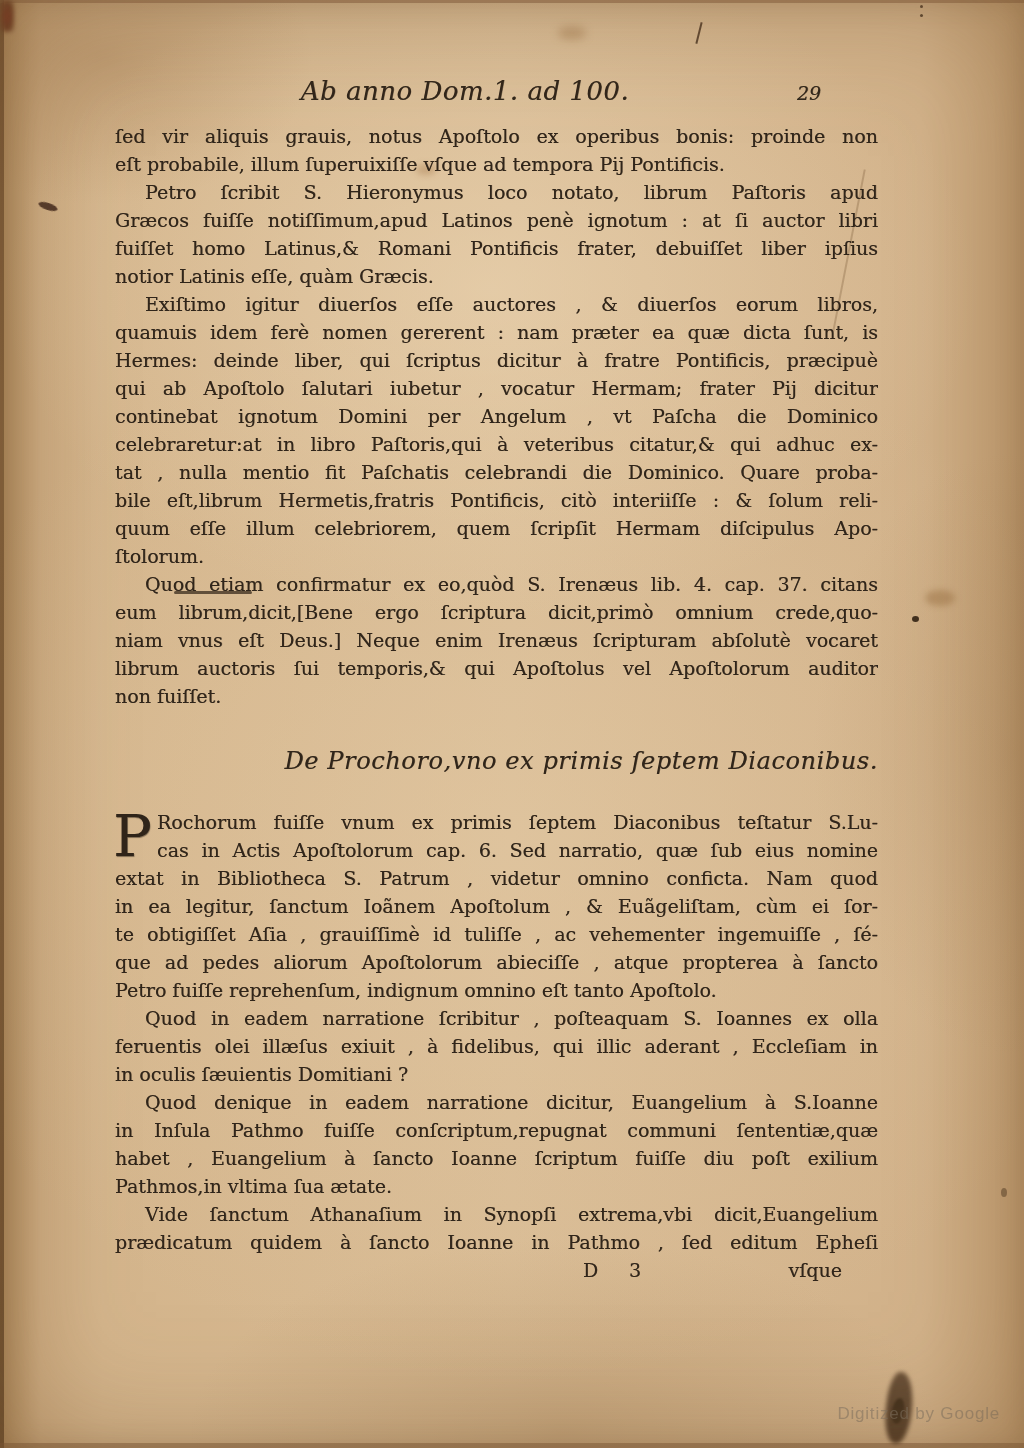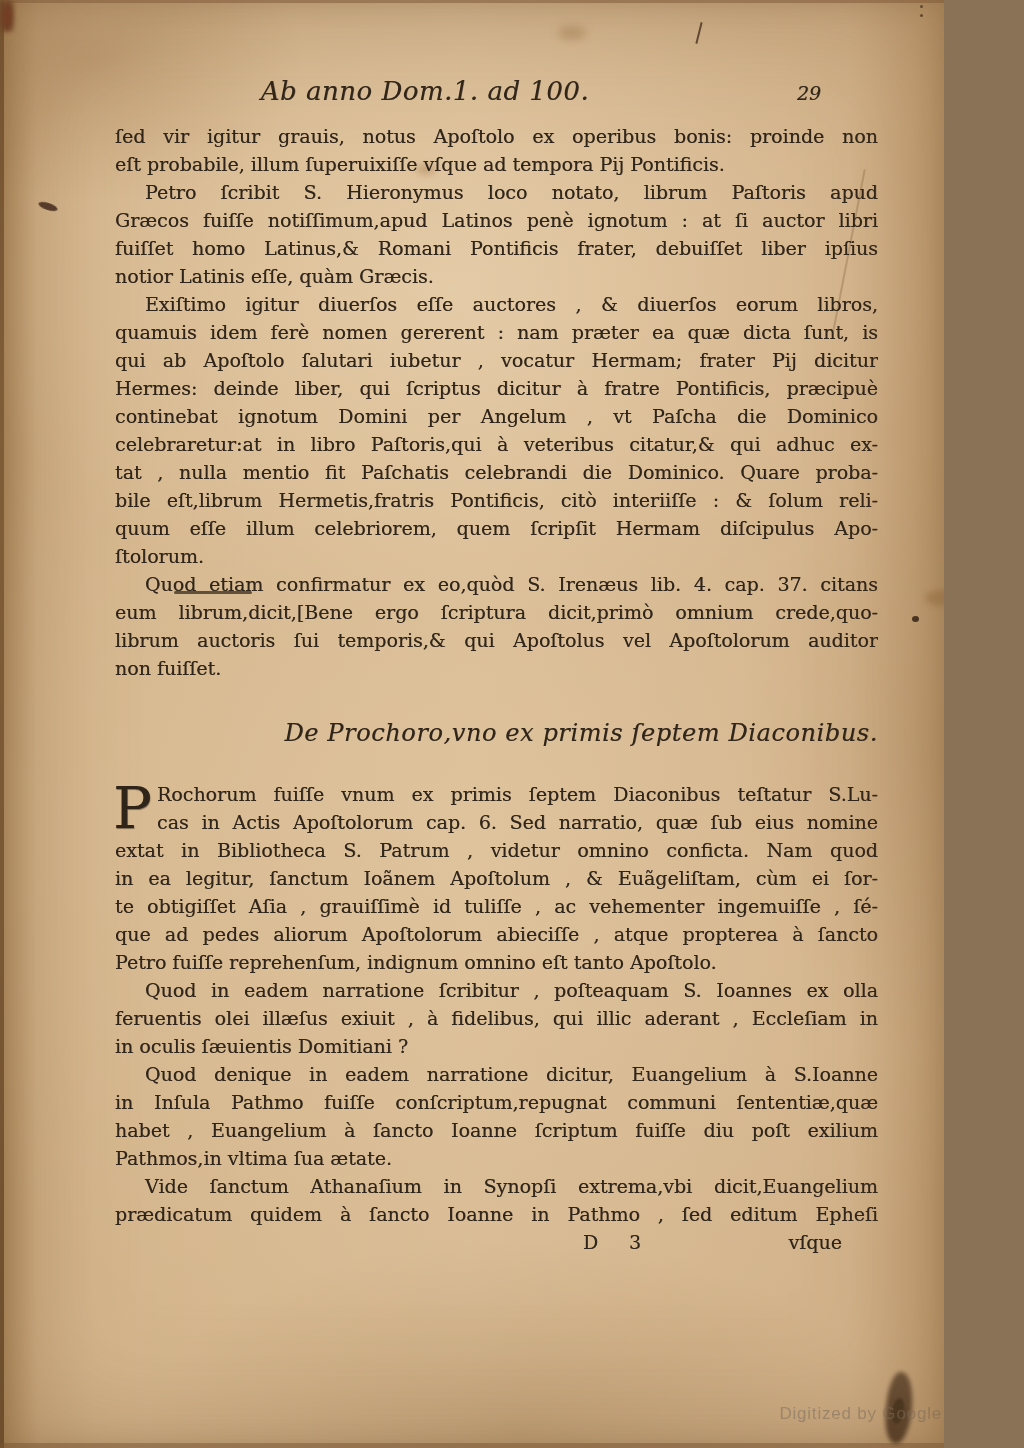--- a/index.html
+++ b/index.html
@@ -1,19 +1,19 @@
 <!DOCTYPE html>
 <html><head>
 <meta charset="utf-8">
 <style>
   html,body { margin:0; padding:0; }
   body { width:1024px; height:1448px; overflow:hidden; background:#8a7257; }
 
   .page {
-    position:relative; width:944px; height:1448px; overflow:hidden;
+    position:relative; width:1024px; height:1448px; overflow:hidden;
     background:
       radial-gradient(ellipse 680px 460px at 48% 20%, rgba(238,216,182,.55), transparent 72%),
       radial-gradient(ellipse 820px 720px at 50% 58%, rgba(230,205,168,.45), transparent 76%),
       radial-gradient(ellipse 300px 210px at 10% 4%, rgba(158,118,76,.38), transparent 70%),
       radial-gradient(ellipse 280px 420px at 99% 52%, rgba(170,132,88,.32), transparent 72%),
       radial-gradient(ellipse 500px 260px at 55% 99%, rgba(165,128,84,.35), transparent 75%),
       linear-gradient(90deg,#b49062 0,#cfae84 4%,#d4b58c 10%,#d8bb94 50%,#d2b28a 90%,#c4a074 100%);
     font-family:"DejaVu Serif","Liberation Serif",serif;
     color:#30251a;
   }
@@ -96,21 +96,21 @@
   .sig-line { position:relative; height:28px; margin-top:0; }
   .sig-letter, .sig-number, .catchword {
     position:absolute; top:0; height:28px; line-height:28px; font-size:19px;
     text-shadow:.35px .35px .55px rgba(48,37,26,.55);
   }
   .sig-letter { left:468px; }
   .sig-number { left:514px; }
   .catchword  { right:36px; }
 
   .watermark {
-    position:absolute; right:2px; bottom:24px;
+    position:absolute; right:24px; bottom:24px;
     font-family:"Liberation Sans","DejaVu Sans",sans-serif;
     font-size:17px; letter-spacing:.8px; color:rgba(125,115,100,.55);
   }
 </style>
 </head>
 <body>
 
 <div class="page">
 
   <div class="edge-left"></div>
@@ -129,47 +129,48 @@
   <div class="overline-artifact"></div>
   <div class="smudge-bottom"></div>
   <div class="smudge-core"></div>
 
   <div class="running-title">Ab anno Dom.1. ad 100.</div>
   <div class="page-number">29</div>
 
   <div class="text-block">
 
     <div class="para">
-      <div class="line">ſed vir igitur grauis, notus Apoſtolo ex operibus bonis: proinde non</div>
+      <div class="line">ſed vir aliquis grauis, notus Apoſtolo ex operibus bonis: proinde non</div>
       <div class="line end">eſt probabile, illum ſuperuixiſſe vſque ad tempora Pij Pontificis.</div>
     </div>
 
     <div class="para">
       <div class="line ind">Petro ſcribit S. Hieronymus loco notato, librum Paſtoris apud</div>
       <div class="line">Græcos fuiſſe notiſſimum,apud Latinos penè ignotum : at ſi auctor libri</div>
       <div class="line">fuiſſet homo Latinus,&amp; Romani Pontificis frater, debuiſſet liber ipſius</div>
       <div class="line end">notior Latinis eſſe, quàm Græcis.</div>
     </div>
 
     <div class="para">
       <div class="line ind">Exiſtimo igitur diuerſos eſſe auctores , &amp; diuerſos eorum libros,</div>
       <div class="line">quamuis idem ferè nomen gererent : nam præter ea quæ dicta ſunt, is</div>
+      <div class="line">Hermes: deinde liber, qui ſcriptus dicitur à fratre Pontificis, præcipuè</div>
       <div class="line">qui ab Apoſtolo ſalutari iubetur , vocatur Hermam; frater Pij dicitur</div>
-      <div class="line">Hermes: deinde liber, qui ſcriptus dicitur à fratre Pontificis, præcipuè</div>
       <div class="line">continebat ignotum Domini per Angelum , vt Paſcha die Dominico</div>
       <div class="line">celebraretur:at in libro Paſtoris,qui à veteribus citatur,&amp; qui adhuc ex-</div>
       <div class="line">tat , nulla mentio fit Paſchatis celebrandi die Dominico. Quare proba-</div>
       <div class="line">bile eſt,librum Hermetis,fratris Pontificis, citò interiiſſe : &amp; ſolum reli-</div>
       <div class="line">quum eſſe illum celebriorem, quem ſcripſit Hermam diſcipulus Apo-</div>
       <div class="line end">ſtolorum.</div>
     </div>
 
     <div class="para">
       <div class="line ind">Quod etiam confirmatur ex eo,quòd S. Irenæus lib. 4. cap. 37. citans</div>
       <div class="line">eum librum,dicit,[Bene ergo ſcriptura dicit,primò omnium crede,quo-</div>
+      <div class="line">niam vnus eſt Deus.] Neque enim Irenæus ſcripturam abſolutè vocaret</div>
       <div class="line">librum auctoris ſui temporis,&amp; qui Apoſtolus vel Apoſtolorum auditor</div>
       <div class="line end">non fuiſſet.</div>
     </div>
 
     <h2 class="section-heading">De Prochoro,vno ex primis ſeptem Diaconibus.</h2>
 
     <div class="para dropcap-para">
       <span class="drop-cap">P</span>
       <div class="line dc">Rochorum fuiſſe vnum ex primis ſeptem Diaconibus teſtatur S.Lu-</div>
       <div class="line dc">cas in Actis Apoſtolorum cap. 6. Sed narratio, quæ ſub eius nomine</div>

